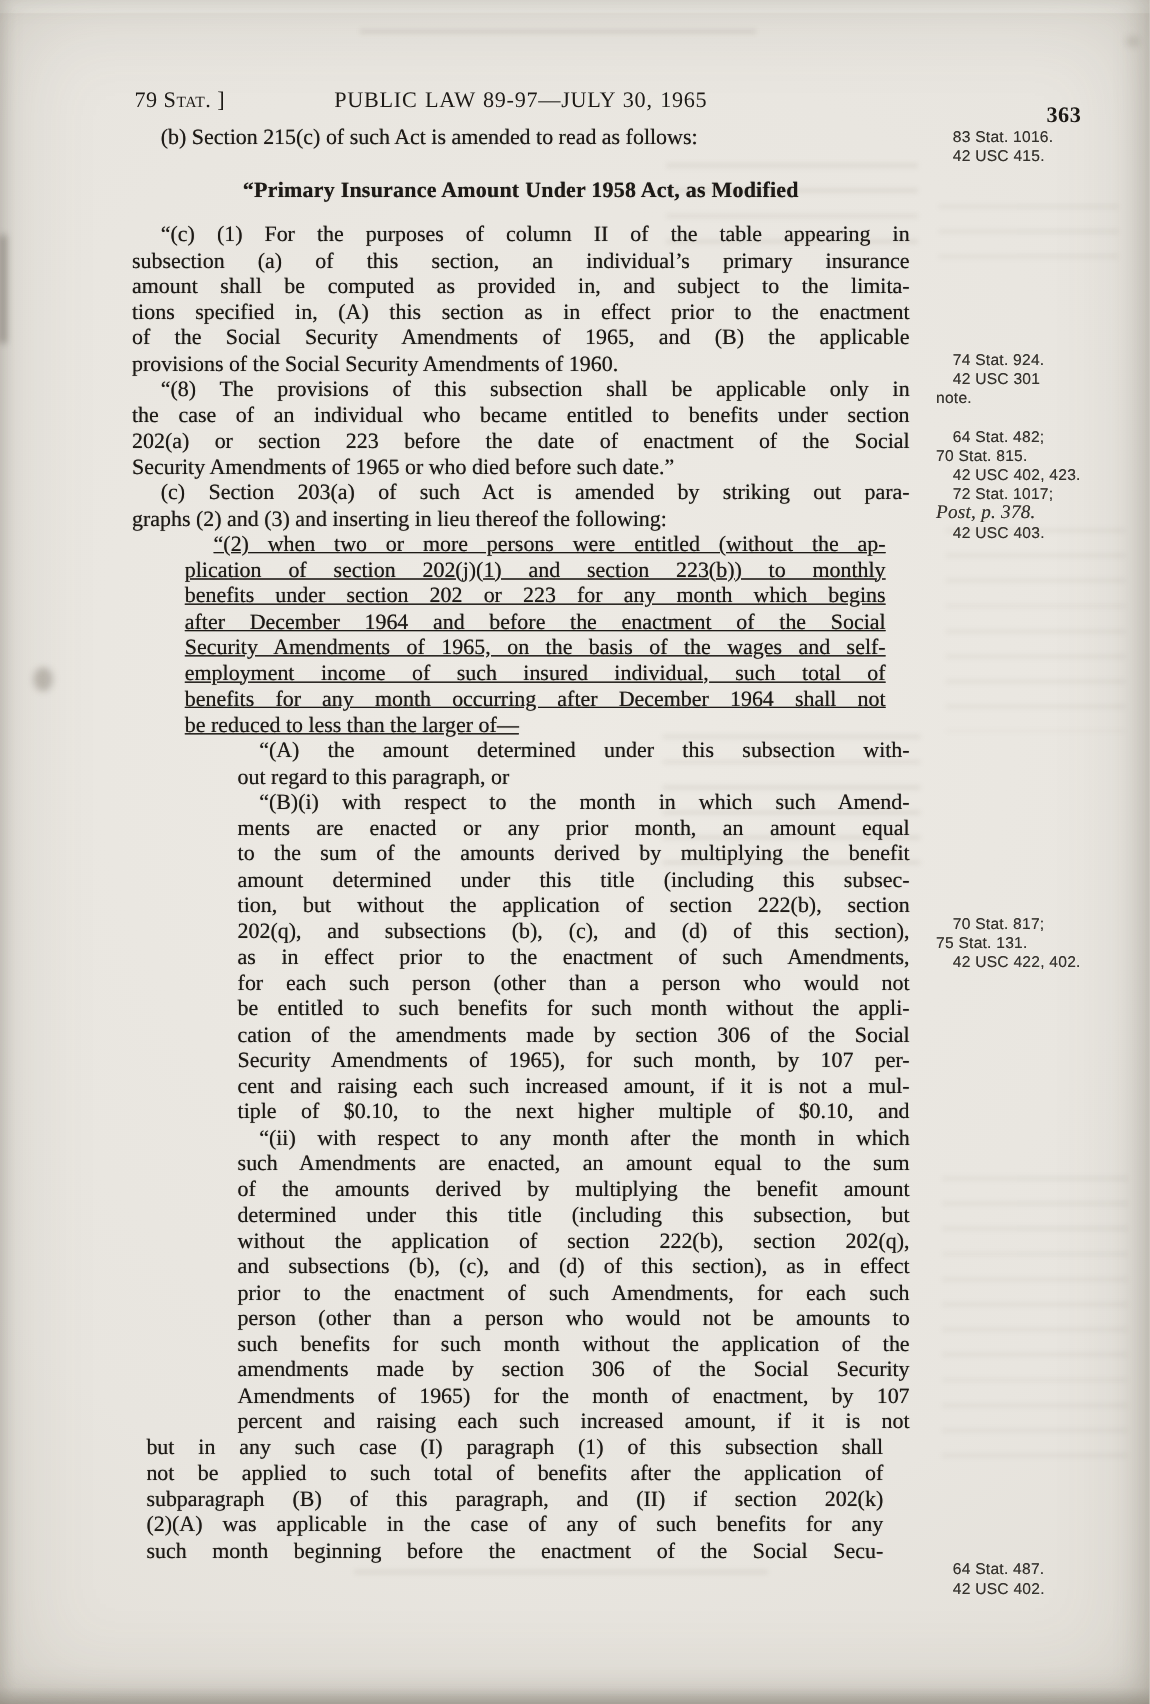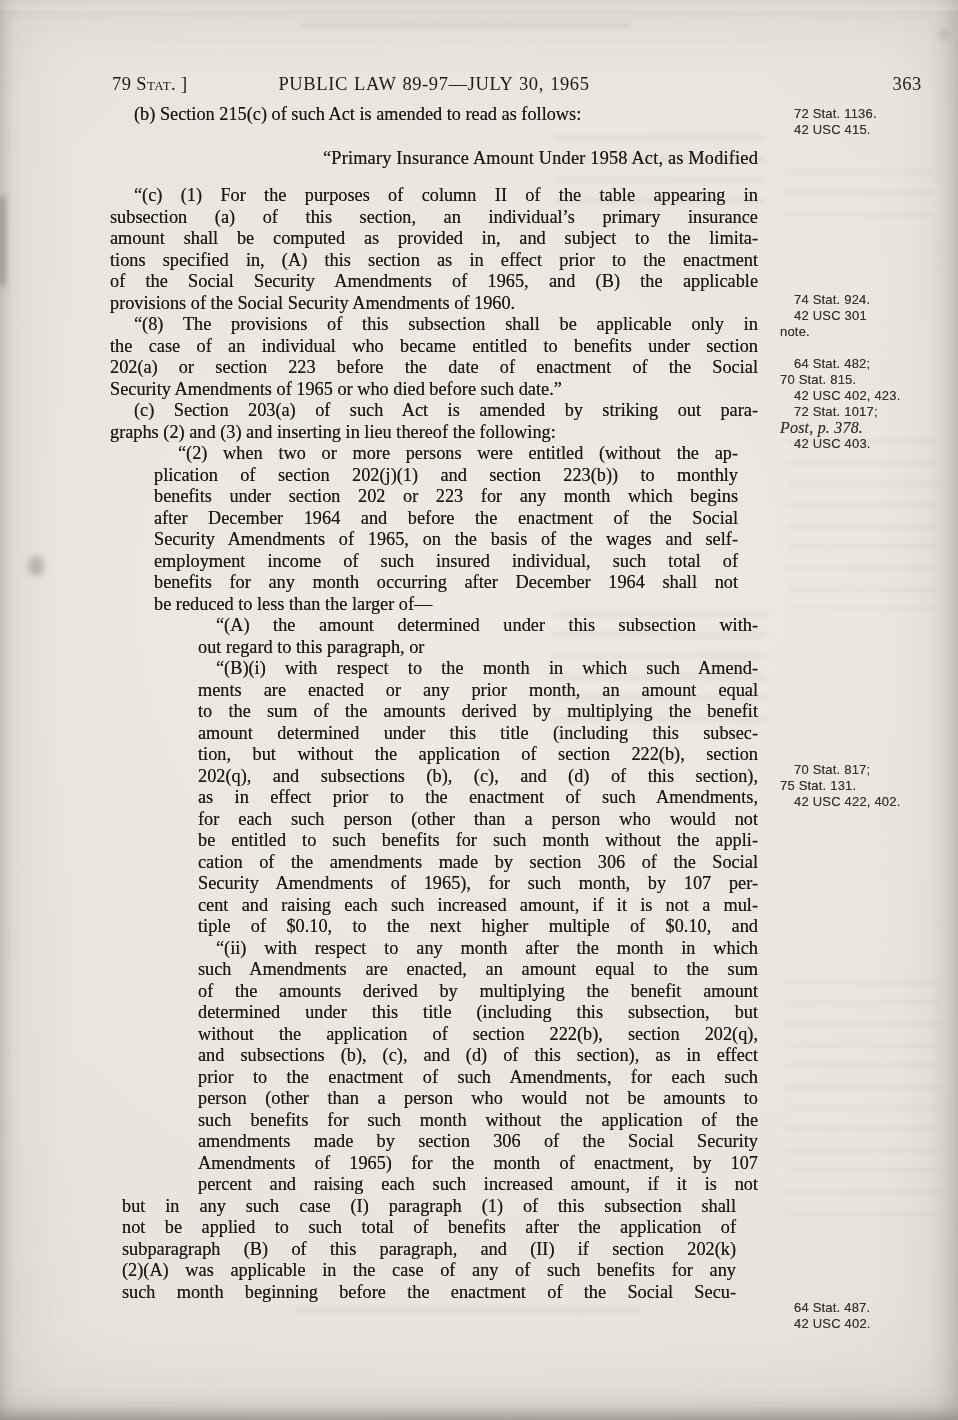--- a/index.html
+++ b/index.html
@@ -15,37 +15,37 @@
     box-shadow:inset 0 0 80px rgba(96,89,76,.20), inset -10px 0 22px rgba(96,89,76,.14),
                inset 0 -12px 20px rgba(96,89,76,.16), inset 4px 0 10px rgba(96,89,76,.10);
   }
   .top-strip{position:absolute;top:0;left:0;right:0;height:11px;background:linear-gradient(#f8f6f1,#efede7);}
   .bottom-band{position:absolute;left:0;right:0;bottom:0;height:14px;background:linear-gradient(rgba(120,112,98,0),rgba(120,112,98,.28));}
 
   
   .header{position:absolute;top:74px;left:110px;width:848px;height:26px;font-size:18.5px;}
   .hdr-left{position:absolute;left:2px;top:0;font-variant:small-caps;letter-spacing:.4px;}
   .hdr-center{position:absolute;left:0;top:0;width:648px;text-align:center;letter-spacing:.6px;word-spacing:1px;}
-  .hdr-right{position:absolute;left:762px;top:0;width:70px;text-align:center;font-weight:400;letter-spacing:.5px;}
+  .hdr-right{position:absolute;left:762px;top:13px;width:70px;font-weight:700;letter-spacing:.5px;}
 
   
   .body-text{
     position:absolute;top:104px;left:110px;width:648px;
     font-size:18.3px;
     text-shadow:0 0 .6px rgba(28,24,19,.75);
   }
   .line{
     line-height:21.5px;height:21.5px;white-space:nowrap0;
     text-align:justify;text-align-last:justify;-moz-text-align-last:justify;
   }
   .line.end{text-align-last:left;-moz-text-align-last:left;}
-  .heading{text-align:right;margin:22px 0 16px;line-height:21.5px;letter-spacing:.2px;}
+  .heading{text-align:center;margin:22px 0 16px;line-height:21.5px;letter-spacing:.2px;font-weight:bold;}
   .para{margin:0;}
   .para.l0 .line.first{text-indent:24px;}
-  .para.l1{margin-left:44px;margin-right:20px;}
+  .para.l1{margin-left:44px;margin-right:20px;text-decoration:underline;}
   .para.l1 .line.first{text-indent:24px;}
   .para.l2{margin-left:88px;}
   .para.l2 .line.first{text-indent:18px;}
   .para.l1b{margin-left:12px;margin-right:22px;}
 
   
   .margin-notes{position:absolute;top:0;left:780px;width:172px;
     font-family:"Liberation Sans","DejaVu Sans",sans-serif;
     font-size:13px;color:#35322d;letter-spacing:.2px;
     text-shadow:0 0 .5px rgba(45,42,36,.6);}
@@ -162,21 +162,21 @@
         <div class="line">but in any such case (I) paragraph (1) of this subsection shall</div>
         <div class="line">not be applied to such total of benefits after the application of</div>
         <div class="line">subparagraph (B) of this paragraph, and (II) if section 202(k)</div>
         <div class="line">(2)(A) was applicable in the case of any of such benefits for any</div>
         <div class="line">such month beginning before the enactment of the Social Secu-</div>
       </div>
     </div>
 
   <div class="margin-notes">
       <div class="note" style="top: 106px;">
-        <div class="note-line">72 Stat. 1136.</div>
+        <div class="note-line">83 Stat. 1016.</div>
         <div class="note-line">42 USC 415.</div>
       </div>
       <div class="note" style="top: 292px;">
         <div class="note-line">74 Stat. 924.</div>
         <div class="note-line">42 USC 301</div>
         <div class="note-line flush">note.</div>
       </div>
       <div class="note" style="top: 356px;">
         <div class="note-line">64 Stat. 482;</div>
         <div class="note-line flush">70 Stat. 815.</div>

